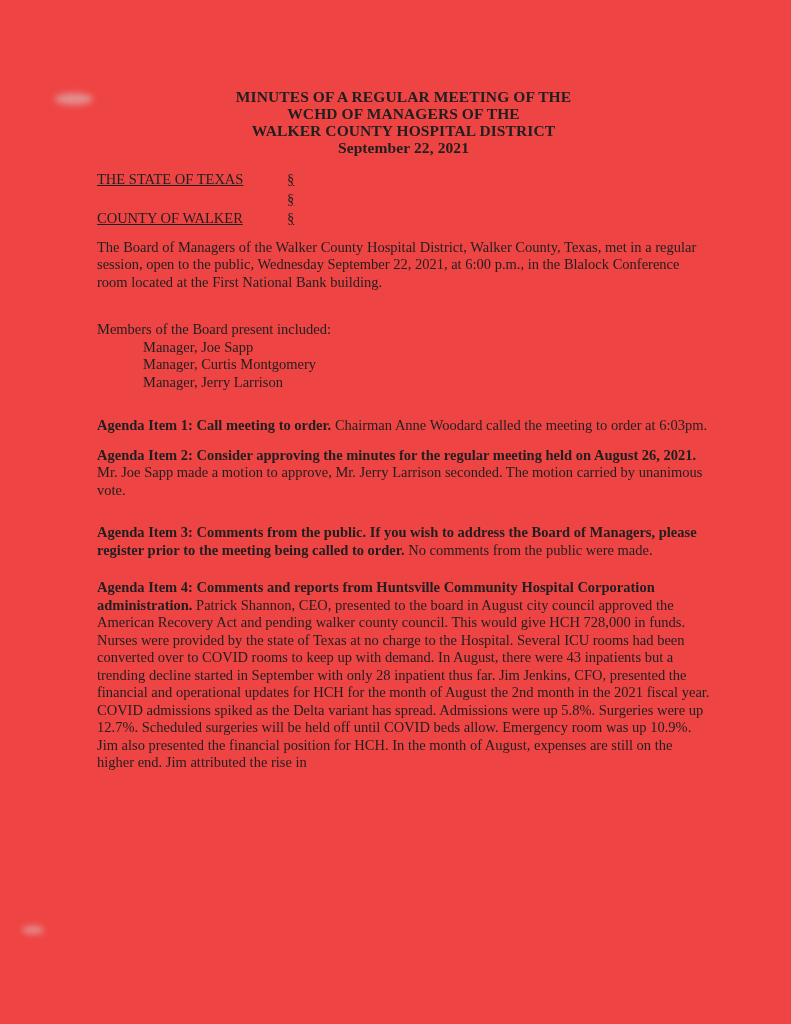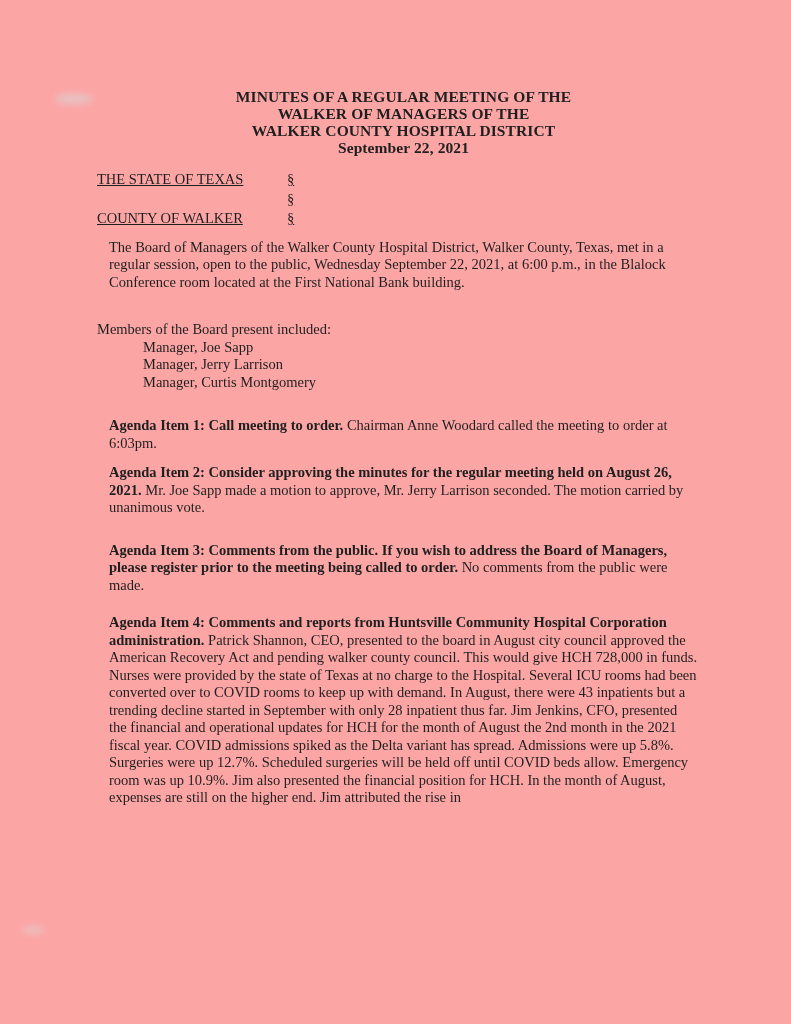--- a/index.html
+++ b/index.html
@@ -5,21 +5,21 @@
   html, body {
     margin: 0;
     padding: 0;
     background: #e8e8e8;
   }
   .page {
     position: relative;
     width: 791px;
     height: 1024px;
     margin: 0 auto;
-    background: #fca5a5;
+    background: #ef4444;
     box-sizing: border-box;
     padding: 88px 81px 0 97px;
     font-family: "Liberation Serif", "DejaVu Serif", serif;
     font-size: 14.5px;
     line-height: 17.5px;
     color: #1f1f1f;
     overflow: hidden;
   }
   .doc-title {
     text-align: center;
@@ -29,21 +29,21 @@
     letter-spacing: 0.1px;
   }
   .venue {
     margin-top: 14px;
     line-height: 19.5px;
     text-decoration: underline;
   }
   .venue-row { display: flex; }
   .venue-left { width: 190px; }
   .venue-symbol { width: 20px; }
-  .para { margin: 12px; }
+  .para { margin: 0; }
   .intro { margin-top: 10px; }
   .members { margin-top: 30px; }
   .member-item { padding-left: 46px; }
   .attendance { margin-top: 36px; }
   .agenda-1 { margin-top: 26px; }
   .agenda-2 { margin-top: 12px; }
   .agenda-3 { margin-top: 25px; }
   .agenda-4 { margin-top: 20px; }
   .bold { font-weight: bold; }
   
@@ -60,21 +60,21 @@
 </head>
 <body>
 
 <div class="page">
 
   <div class="smudge smudge-top"></div>
   <div class="smudge smudge-bottom"></div>
 
   <header class="doc-title">
     <div>MINUTES OF A REGULAR MEETING OF THE</div>
-    <div>WALKER OF MANAGERS OF THE</div>
+    <div>WCHD OF MANAGERS OF THE</div>
     <div>WALKER COUNTY HOSPITAL DISTRICT</div>
     <div>September 22, 2021</div>
   </header>
 
   <section class="venue">
     <div class="venue-row">
       <span class="venue-left">THE STATE OF TEXAS</span>
       <span class="venue-symbol">§</span>
     </div>
     <div class="venue-row">
@@ -85,22 +85,22 @@
       <span class="venue-left">COUNTY OF WALKER</span>
       <span class="venue-symbol">§</span>
     </div>
   </section>
 
   <p class="para intro">The Board of Managers of the Walker County Hospital District, Walker County, Texas, met in a regular session, open to the public, Wednesday September 22, 2021, at 6:00 p.m., in the Blalock Conference room located at the First National Bank building.</p>
 
   <section class="members">
     <div>Members of the Board present included:</div>
     <div class="member-item">Manager, Joe Sapp</div>
+    <div class="member-item">Manager, Curtis Montgomery</div>
     <div class="member-item">Manager, Jerry Larrison</div>
-    <div class="member-item">Manager, Curtis Montgomery</div>
   </section>
 
 
   <p class="para agenda-1">
     <span class="bold">Agenda Item 1: Call meeting to order.</span><span> Chairman Anne Woodard called the meeting to order at 6:03pm.</span>
   </p>
 
   <p class="para agenda-2">
     <span class="bold">Agenda Item 2: Consider approving the minutes for the regular meeting held on August 26, 2021.</span><span> Mr. Joe Sapp made a motion to approve, Mr. Jerry Larrison seconded. The motion carried by unanimous vote.</span>
   </p>

